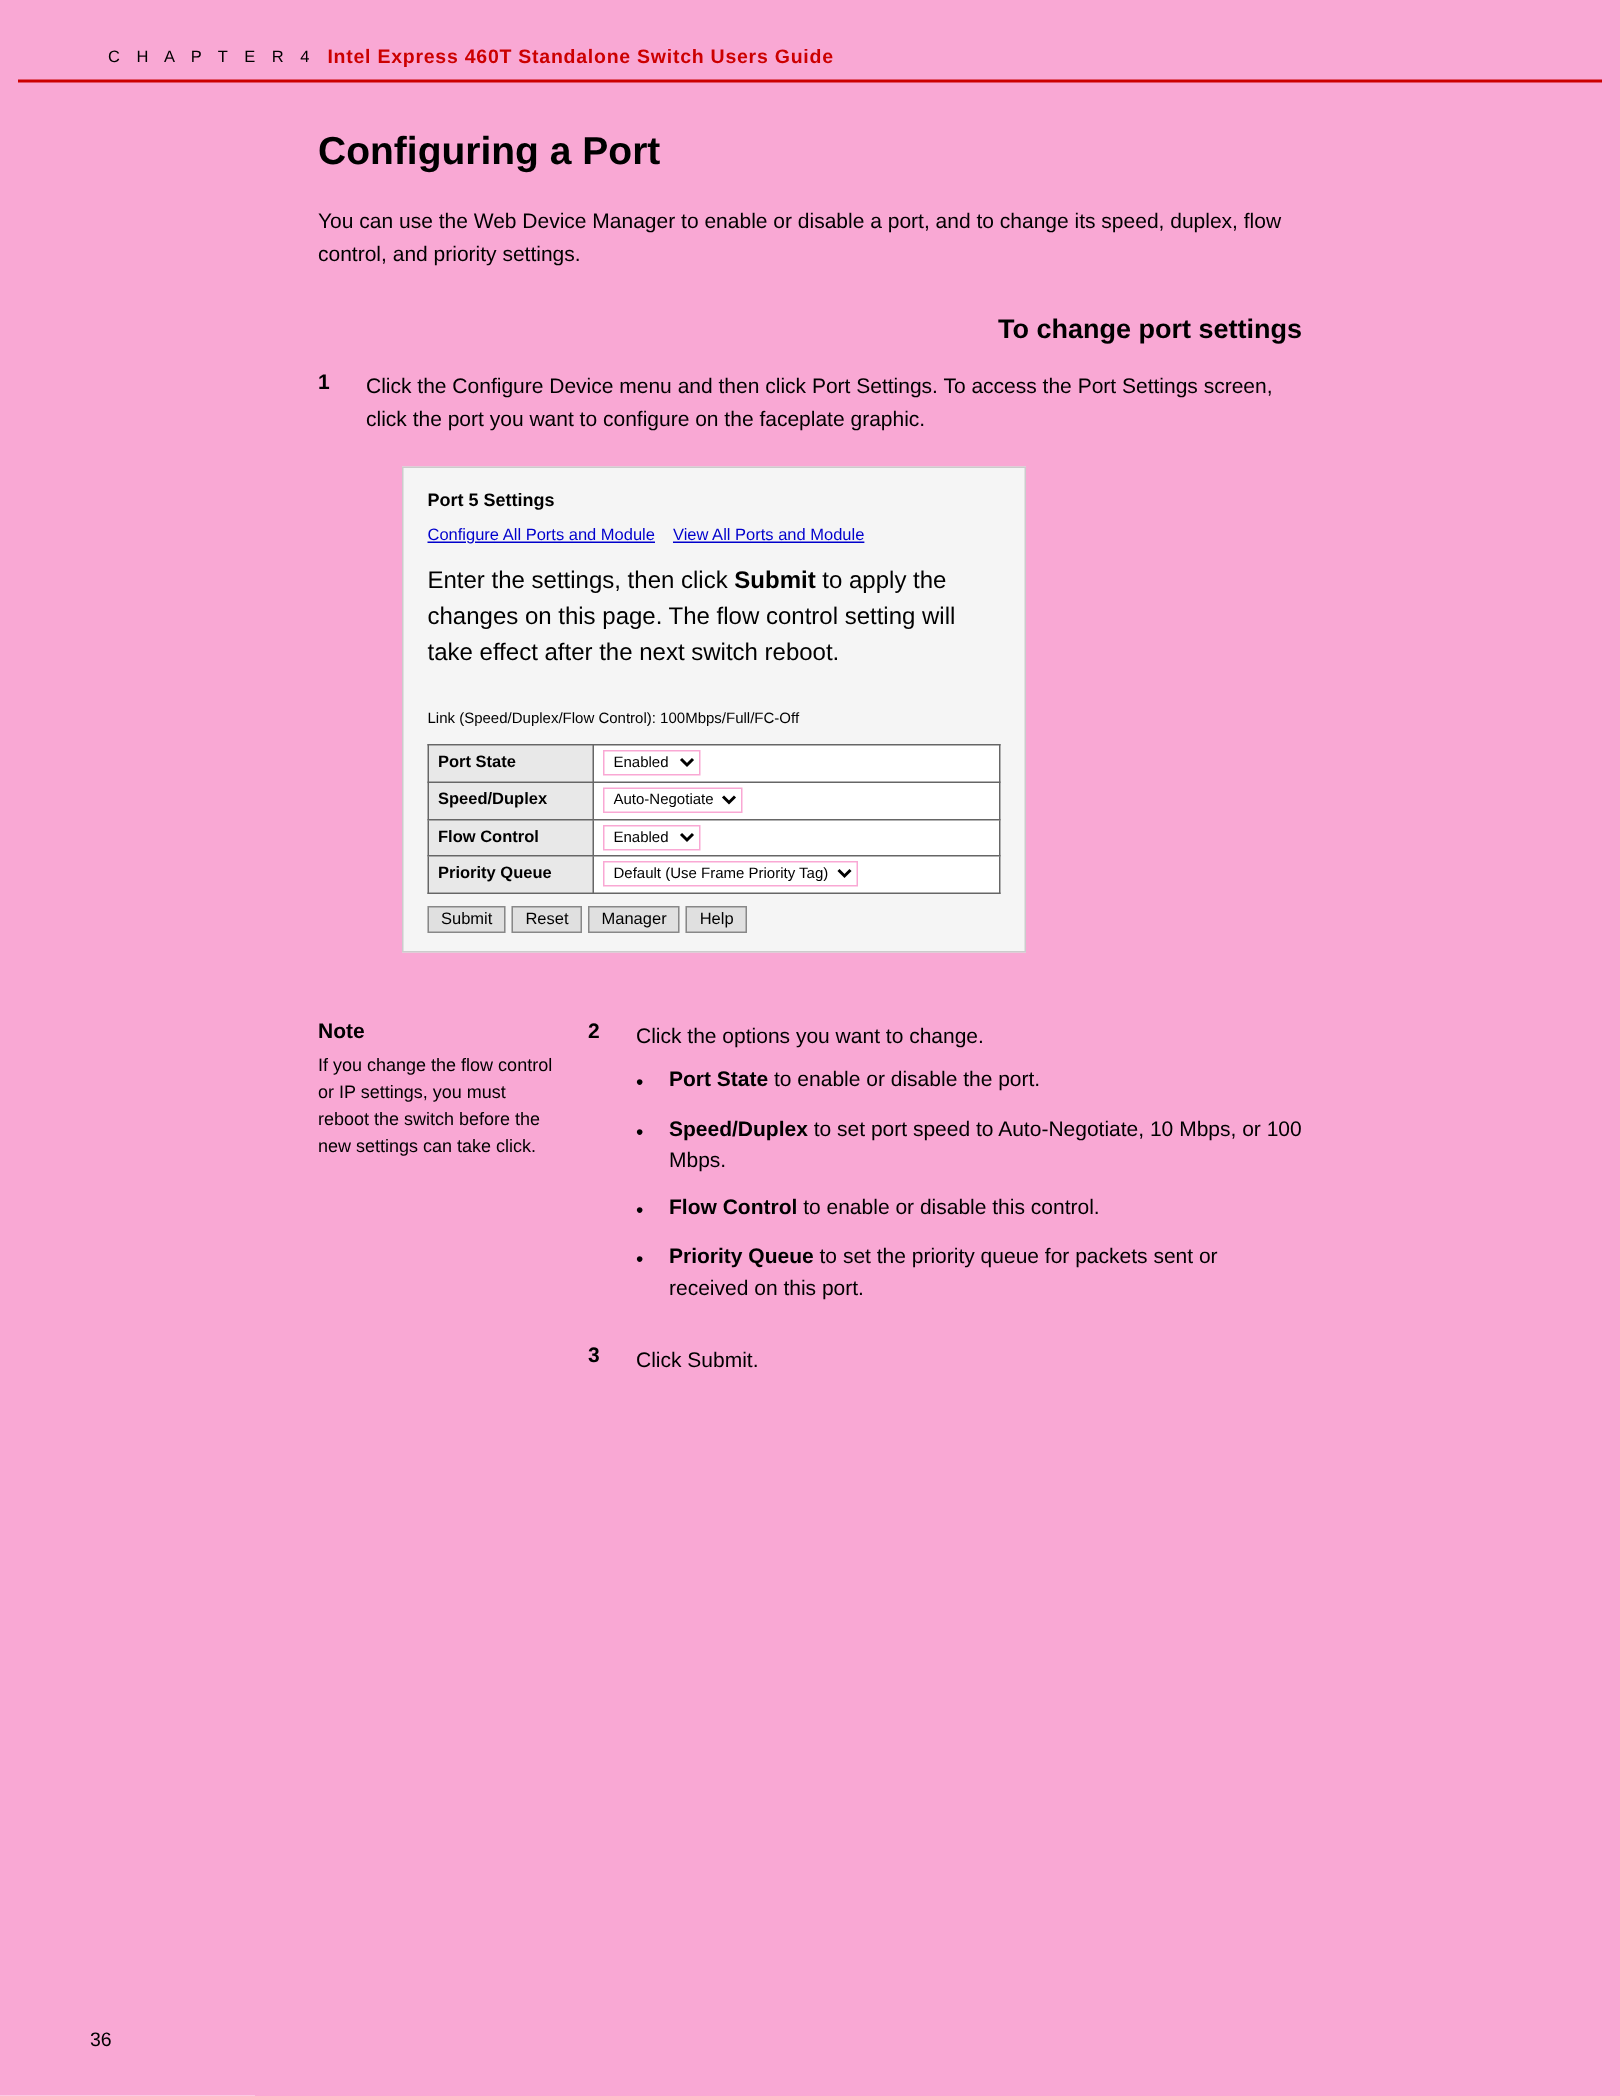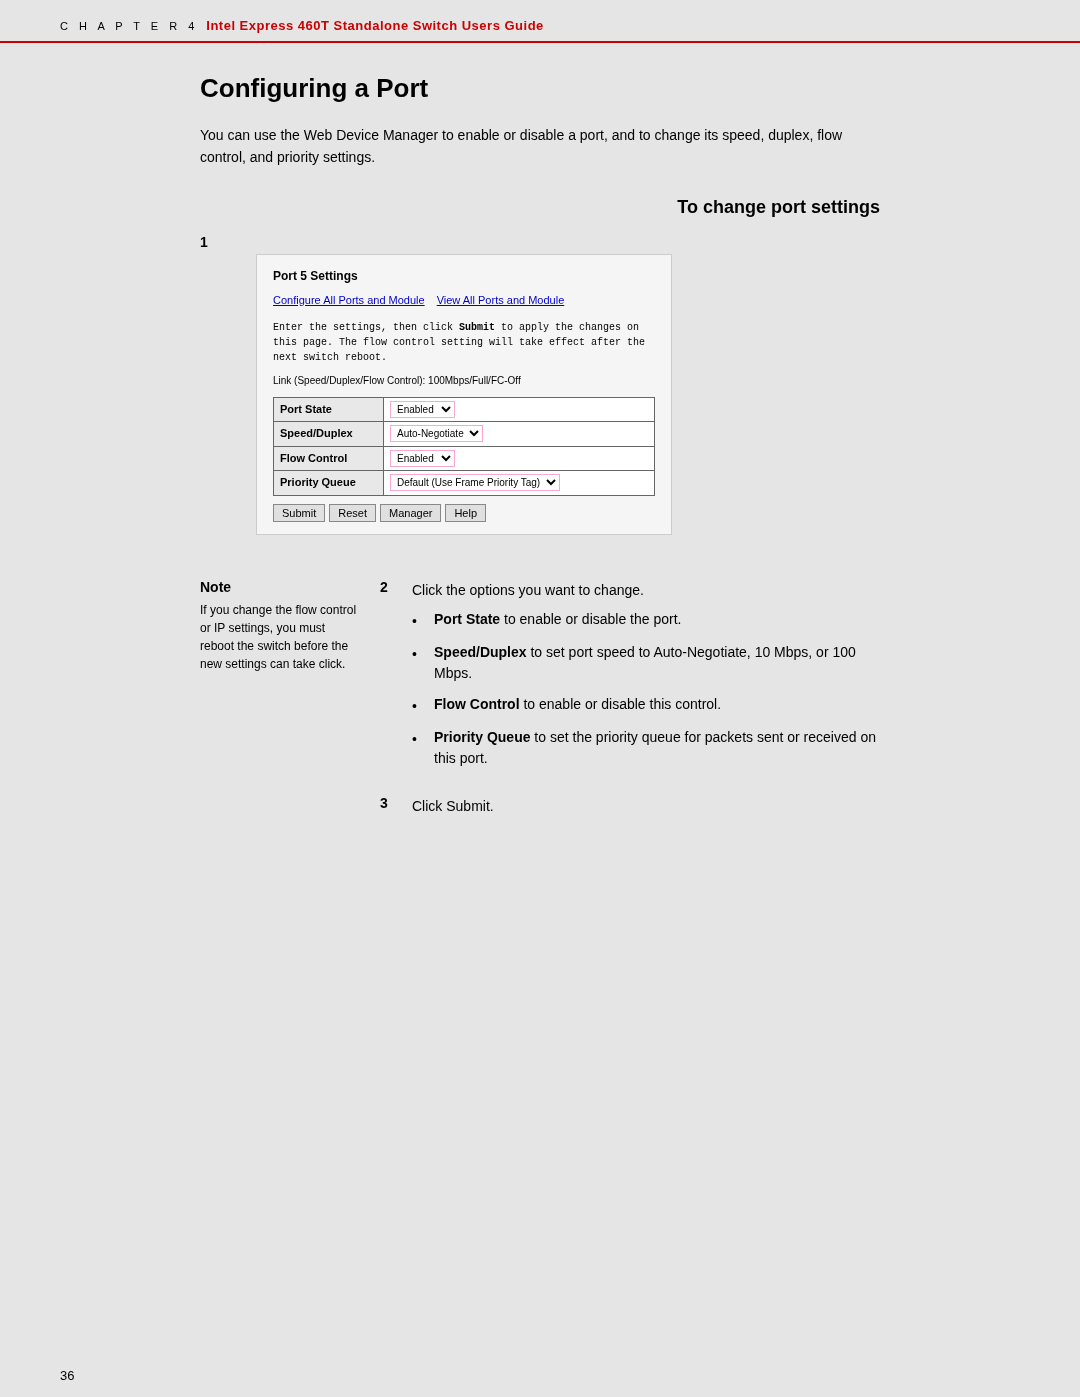--- a/index.html
+++ b/index.html
@@ -14,22 +14,22 @@
       font-size: 14px;
       color: #000000;
       width: 1080px;
       min-height: 1397px;
       position: relative;
     }
 
     .page-container {
       width: 1080px;
       min-height: 1397px;
-      background: #e5e5e5;
-      padding: 0;
+      background: #f9a8d4;
+      padding: 12px;
       position: relative;
     }
 
     
     .chapter-header {
       display: flex;
       align-items: center;
       padding: 18px 60px 8px 60px;
       border-bottom: 2px solid #cc0000;
       margin-bottom: 0;
@@ -121,25 +121,24 @@
     }
 
     .screenshot-link {
       color: #0000cc;
       text-decoration: underline;
       font-size: 11px;
       cursor: pointer;
     }
 
     .screenshot-desc {
-      font-size: 10px;
+      font-size: 16px;
       line-height: 1.5;
-      margin-bottom: 8px;
-      color: #000000;
-      font-family: Liberation Mono, monospace;
+      margin-bottom: 24px;
+      color: #000000;
     }
 
     .link-speed-info {
       font-size: 10px;
       margin-bottom: 8px;
       color: #000000;
     }
 
     
     .settings-table {
@@ -245,21 +244,21 @@
       flex: 1;
     }
 
     .bold-term {
       font-weight: bold;
     }
 
     
     .page-footer {
       position: absolute;
-      bottom: 14px;
+      bottom: 30px;
       left: 60px;
       font-size: 13px;
       color: #000000;
     }
   </style>
 </head>
 <body>
 
 <div class="page-container">
 
@@ -272,20 +271,21 @@
 
     <h1 class="page-title">Configuring a Port</h1>
 
     <p class="intro-text">You can use the Web Device Manager to enable or disable a port, and to change its speed, duplex, flow control, and priority settings.</p>
 
     <h2 class="section-heading">To change port settings</h2>
 
     <div class="step-item">
       <span class="step-number">1</span>
       <div class="step-content">
+        <span>Click the Configure Device menu and then click Port Settings. To access the Port Settings screen, click the port you want to configure on the faceplate graphic.</span>
 
         
         <div class="screenshot-box">
           <div class="screenshot-title">Port 5 Settings</div>
           <div class="screenshot-links">
             <span class="screenshot-link">Configure All Ports and Module</span>
             <span class="screenshot-link">View All Ports and Module</span>
           </div>
           <div class="screenshot-desc">
             Enter the settings, then click <strong>Submit</strong> to apply the changes on this page. The flow control setting will take effect after the next switch reboot.

